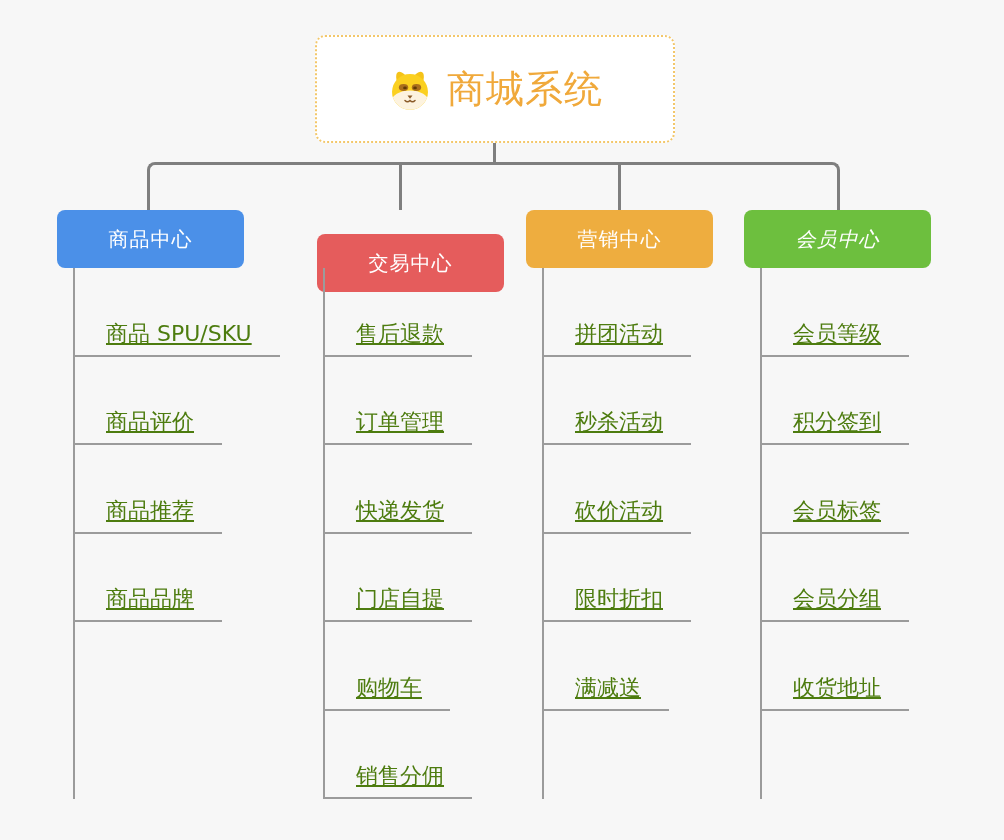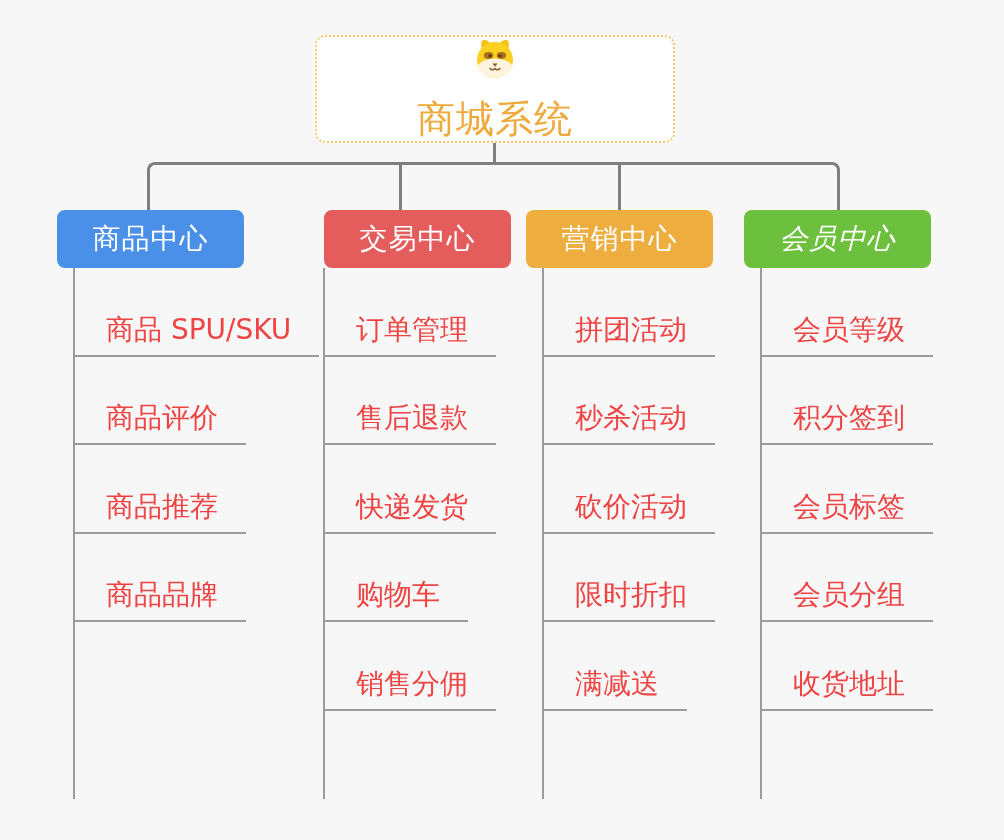--- a/index.html
+++ b/index.html
@@ -8,55 +8,54 @@
     margin:0 auto;overflow:hidden;
     font-family:"DejaVu Sans","Liberation Sans",sans-serif;
   }
 
   
   .root-node{
     position:absolute;left:315px;top:35px;width:360px;height:108px;
     background:#ffffff;border:2px dotted #f3c76a;border-radius:10px;
     display:flex;align-items:center;justify-content:center;gap:14px;
     box-sizing:border-box;
-    flex-direction:column;
   }
   .root-title{font-size:38px;color:#f0a93b;font-weight:500;letter-spacing:1px;}
 
   
   .stem-root{position:absolute;left:493px;top:141px;width:3px;height:22px;background:#7f7f7f;}
   .elbow{position:absolute;top:162px;height:48px;box-sizing:border-box;}
   .elbow-left{left:147px;width:349px;border-top:3px solid #7f7f7f;border-left:3px solid #7f7f7f;border-top-left-radius:8px;}
   .elbow-right{left:493px;width:347px;border-top:3px solid #7f7f7f;border-right:3px solid #7f7f7f;border-top-right-radius:8px;}
   .drop{position:absolute;top:163px;width:3px;height:47px;background:#7f7f7f;}
   .drop-2{left:399px;}
   .drop-3{left:618px;}
 
   
   .branch-header{
     position:absolute;top:210px;width:187px;height:58px;border-radius:8px;
-    color:#ffffff;font-size:28px;display:flex;align-items:center;justify-content:center;
+    color:#ffffff;font-size:20px;display:flex;align-items:center;justify-content:center;
     letter-spacing:1px;cursor:default;
   }
   .b0 .branch-header{left:57px;}
-  .b1 .branch-header{left:324px;}
+  .b1 .branch-header{left:317px;margin-top:24px;}
   .b2 .branch-header{left:526px;}
   .b3 .branch-header{left:744px;}
 
   
   .branch-column{position:absolute;top:268px;}
   .b0 .branch-column{left:73px;}
   .b1 .branch-column{left:323px;}
   .b2 .branch-column{left:542px;}
   .b3 .branch-column{left:760px;}
   .spine{position:absolute;left:0;top:0;width:2px;height:531px;background:#9b9b9b;}
   .child-item{
     height:88.5px;display:flex;align-items:flex-end;width:max-content;
     border-bottom:2px solid #9b9b9b;padding:0 28px 6px 33px;
-    font-size:28px;color:#ef4444;box-sizing:border-box;white-space:nowrap;
+    font-size:22px;color:#4d7c0f;box-sizing:border-box;white-space:nowrap;text-decoration:underline;
   }
 </style>
 </head>
 <body>
 
 <div class="canvas">
 
   <div class="stem-root"></div>
   <div class="elbow elbow-left"></div>
   <div class="elbow elbow-right"></div>
@@ -97,23 +96,24 @@
           <div class="child-item">商品品牌</div>
         </div>
     </div>
   </section>
 
   <section class="branch b1">
     <div class="branch-header" style="background: rgb(229, 92, 92);">交易中心</div>
     <div class="branch-column">
       <div class="spine"></div>
       <div>
+          <div class="child-item">售后退款</div>
           <div class="child-item">订单管理</div>
-          <div class="child-item">售后退款</div>
           <div class="child-item">快递发货</div>
+          <div class="child-item">门店自提</div>
           <div class="child-item">购物车</div>
           <div class="child-item">销售分佣</div>
         </div>
     </div>
   </section>
 
   <section class="branch b2">
     <div class="branch-header" style="background: rgb(238, 173, 63);">营销中心</div>
     <div class="branch-column">
       <div class="spine"></div>

